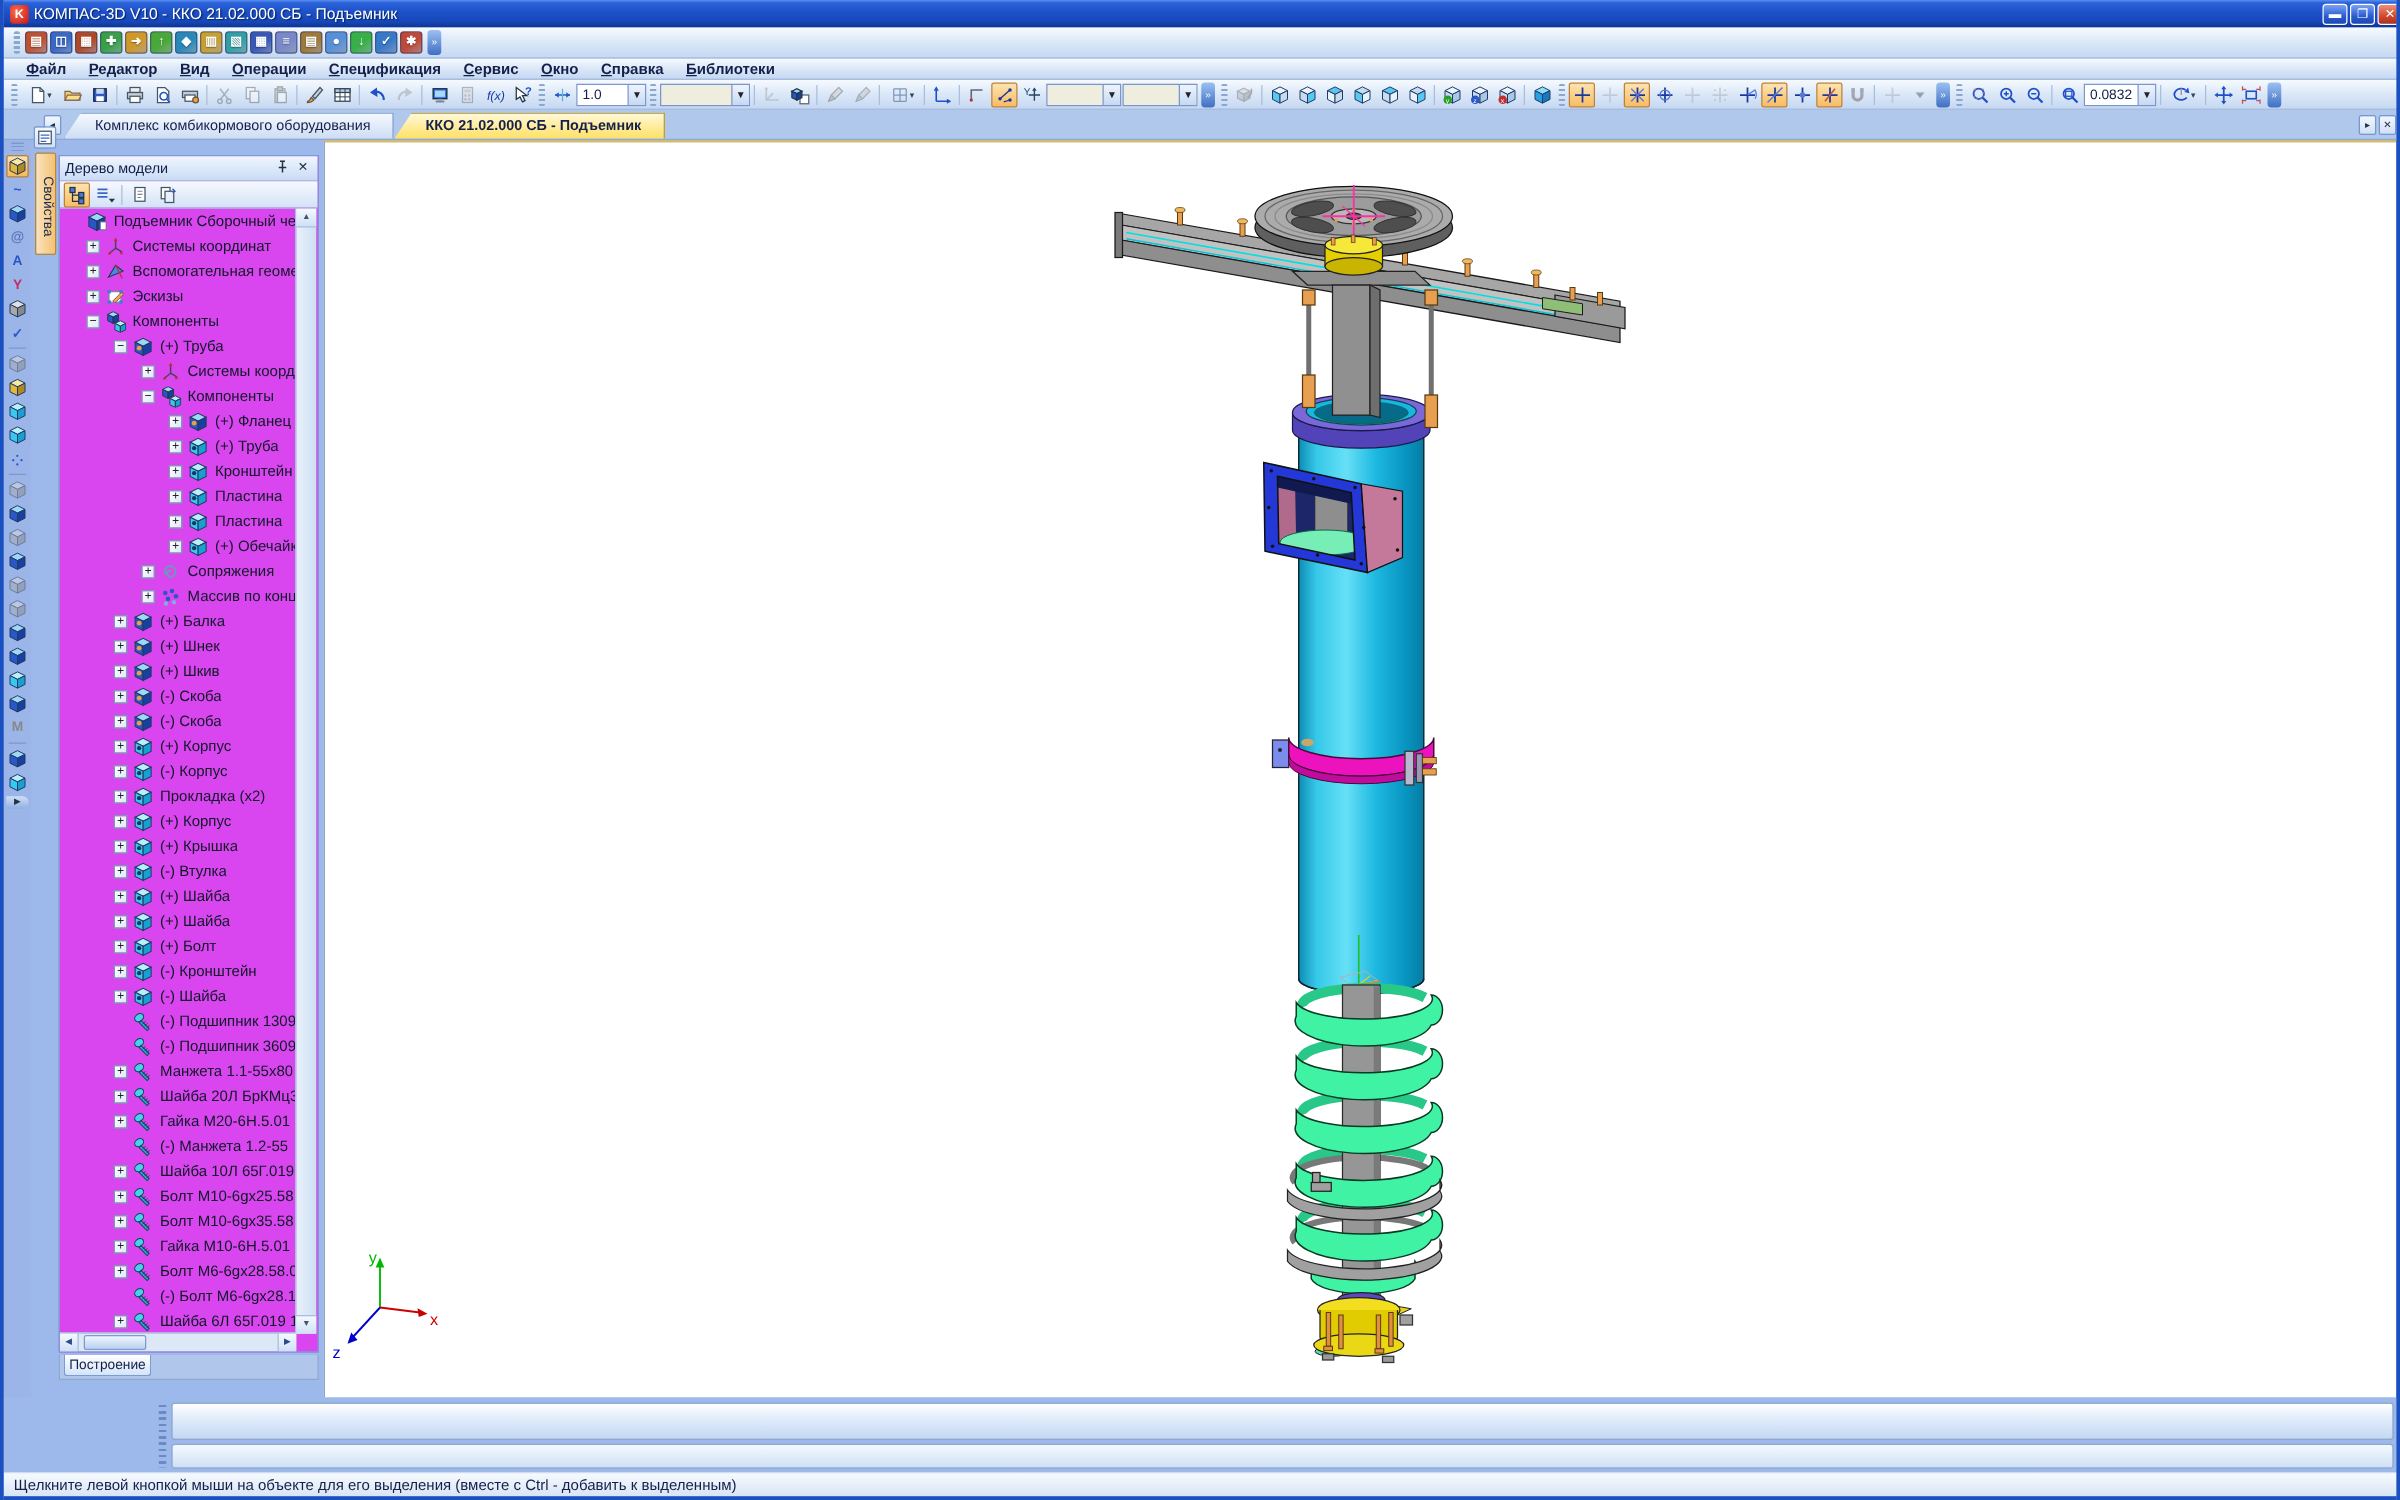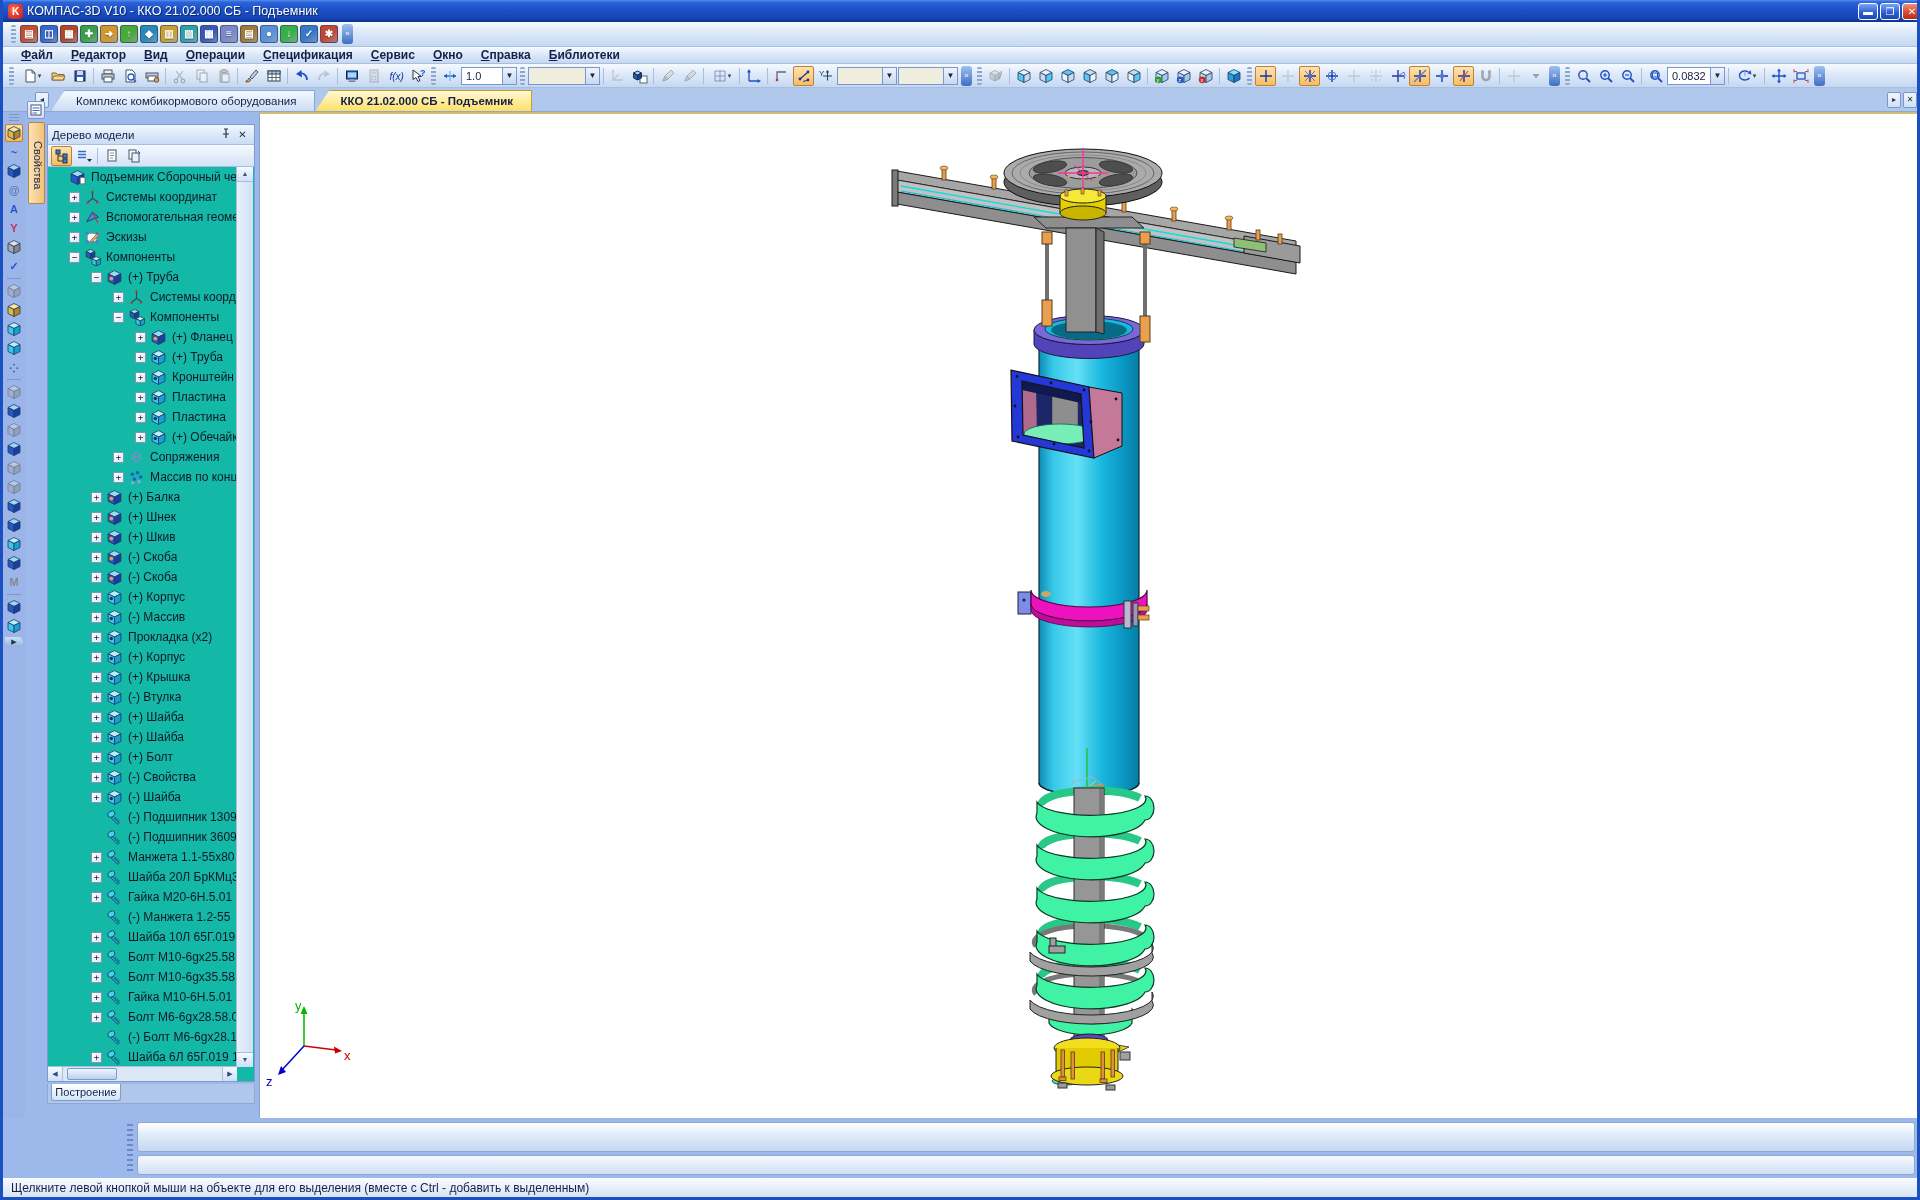--- a/index.html
+++ b/index.html
@@ -58,21 +58,21 @@
   .strip-ic.dis{opacity:.45;filter:grayscale(.9);}
   .strip-sep{width:14px;height:1px;background:#7d99cc;margin:3px auto;}
   .strip-grip{width:10px;height:8px;margin:2px auto;background:repeating-linear-gradient(180deg,#7d99cc 0 1px,transparent 1px 3px);}
   #strip-end{width:18px;height:10px;margin:2px auto;background:linear-gradient(180deg,#cfe0f6,#8fb0e0);border-radius:0 6px 6px 0;font-size:7px;line-height:10px;text-align:center;color:#234;}
   
   #props-btn{position:absolute;left:24px;top:101px;width:18px;height:18px;background:linear-gradient(180deg,#f2f7fe,#cfe0f6);border:1px solid #7a96d0;border-radius:2px;display:flex;align-items:center;justify-content:center;}
   #props-tab{position:absolute;left:25px;top:122px;width:17px;height:82px;
     background:linear-gradient(90deg,#fbe3bb,#f3c276);border:1px solid #b88838;border-radius:2px;
     writing-mode:vertical-rl;font-size:11px;color:#1a2a52;text-align:center;padding-top:4px;}
   
-  #tree-panel{position:absolute;left:44px;top:124px;width:208px;height:958px;background:#14b8a6;border:1px solid #7a9cd0;}
+  #tree-panel{position:absolute;left:44px;top:124px;width:208px;height:958px;background:#d946ef;border:1px solid #7a9cd0;}
   #tree-header{height:20px;background:linear-gradient(180deg,#f0f6fe,#c9dcf5);border-bottom:1px solid #a9bedc;
     display:flex;align-items:center;font-size:11.5px;color:#15204a;padding:0 4px;}
   #tree-header .hbtn{width:15px;height:14px;margin-left:2px;text-align:center;line-height:13px;font-size:10px;color:#234;}
   #tree-header .spacer{flex:1;}
   #tree-toolbar{height:22px;background:linear-gradient(180deg,#f6faff,#d3e2f6);border-bottom:1px solid #a9bedc;display:flex;align-items:center;padding-left:3px;gap:1px;}
   #tree-body{position:absolute;left:0;top:42px;width:188px;height:900px;overflow:hidden;}
   .trow{height:20px;display:flex;align-items:center;white-space:nowrap;font-size:12px;color:#101828;position:relative;}
   .texp{width:11px;height:11px;border:1px solid #8096b4;background:linear-gradient(135deg,#fff,#dce8f6);
     font-size:9px;line-height:9px;text-align:center;color:#223;flex:0 0 11px;margin-right:4px;font-family:"DejaVu Sans Mono",monospace;}
   .tico{width:17px;height:17px;flex:0 0 17px;margin-right:5px;}
@@ -1124,21 +1124,21 @@
           <span style="flex: 0 0 43px;"></span>
           <span class="texp">+</span>
           <span class="tico">
             <svg class="ic" viewBox="0 0 16 16">
               <path d="M2 4.5 L8 1.5 L14 4.5 L8 7.5 Z" fill="#b8f0fa" stroke="#223a66" stroke-width="0.8"></path>
               <path d="M2 4.5 L8 7.5 L8 14.5 L2 11.5 Z" fill="#38c8f0" stroke="#223a66" stroke-width="0.8"></path>
               <path d="M14 4.5 L8 7.5 L8 14.5 L14 11.5 Z" fill="#18a0d0" stroke="#223a66" stroke-width="0.8"></path>
               <circle cx="5" cy="9" r="1.6" fill="#123a5a"></circle>
             </svg>
           </span>
-          <span class="tlabel">(-) Массив</span>
+          <span class="tlabel">(-) Корпус</span>
         </div>
         <div class="trow">
           <span style="flex: 0 0 43px;"></span>
           <span class="texp">+</span>
           <span class="tico">
             <svg class="ic" viewBox="0 0 16 16">
               <path d="M2 4.5 L8 1.5 L14 4.5 L8 7.5 Z" fill="#b8f0fa" stroke="#223a66" stroke-width="0.8"></path>
               <path d="M2 4.5 L8 7.5 L8 14.5 L2 11.5 Z" fill="#38c8f0" stroke="#223a66" stroke-width="0.8"></path>
               <path d="M14 4.5 L8 7.5 L8 14.5 L14 11.5 Z" fill="#18a0d0" stroke="#223a66" stroke-width="0.8"></path>
               <circle cx="5" cy="9" r="1.6" fill="#123a5a"></circle>
@@ -1228,21 +1228,21 @@
           <span style="flex: 0 0 43px;"></span>
           <span class="texp">+</span>
           <span class="tico">
             <svg class="ic" viewBox="0 0 16 16">
               <path d="M2 4.5 L8 1.5 L14 4.5 L8 7.5 Z" fill="#b8f0fa" stroke="#223a66" stroke-width="0.8"></path>
               <path d="M2 4.5 L8 7.5 L8 14.5 L2 11.5 Z" fill="#38c8f0" stroke="#223a66" stroke-width="0.8"></path>
               <path d="M14 4.5 L8 7.5 L8 14.5 L14 11.5 Z" fill="#18a0d0" stroke="#223a66" stroke-width="0.8"></path>
               <circle cx="5" cy="9" r="1.6" fill="#123a5a"></circle>
             </svg>
           </span>
-          <span class="tlabel">(-) Свойства</span>
+          <span class="tlabel">(-) Кронштейн</span>
         </div>
         <div class="trow">
           <span style="flex: 0 0 43px;"></span>
           <span class="texp">+</span>
           <span class="tico">
             <svg class="ic" viewBox="0 0 16 16">
               <path d="M2 4.5 L8 1.5 L14 4.5 L8 7.5 Z" fill="#b8f0fa" stroke="#223a66" stroke-width="0.8"></path>
               <path d="M2 4.5 L8 7.5 L8 14.5 L2 11.5 Z" fill="#38c8f0" stroke="#223a66" stroke-width="0.8"></path>
               <path d="M14 4.5 L8 7.5 L8 14.5 L14 11.5 Z" fill="#18a0d0" stroke="#223a66" stroke-width="0.8"></path>
               <circle cx="5" cy="9" r="1.6" fill="#123a5a"></circle>

